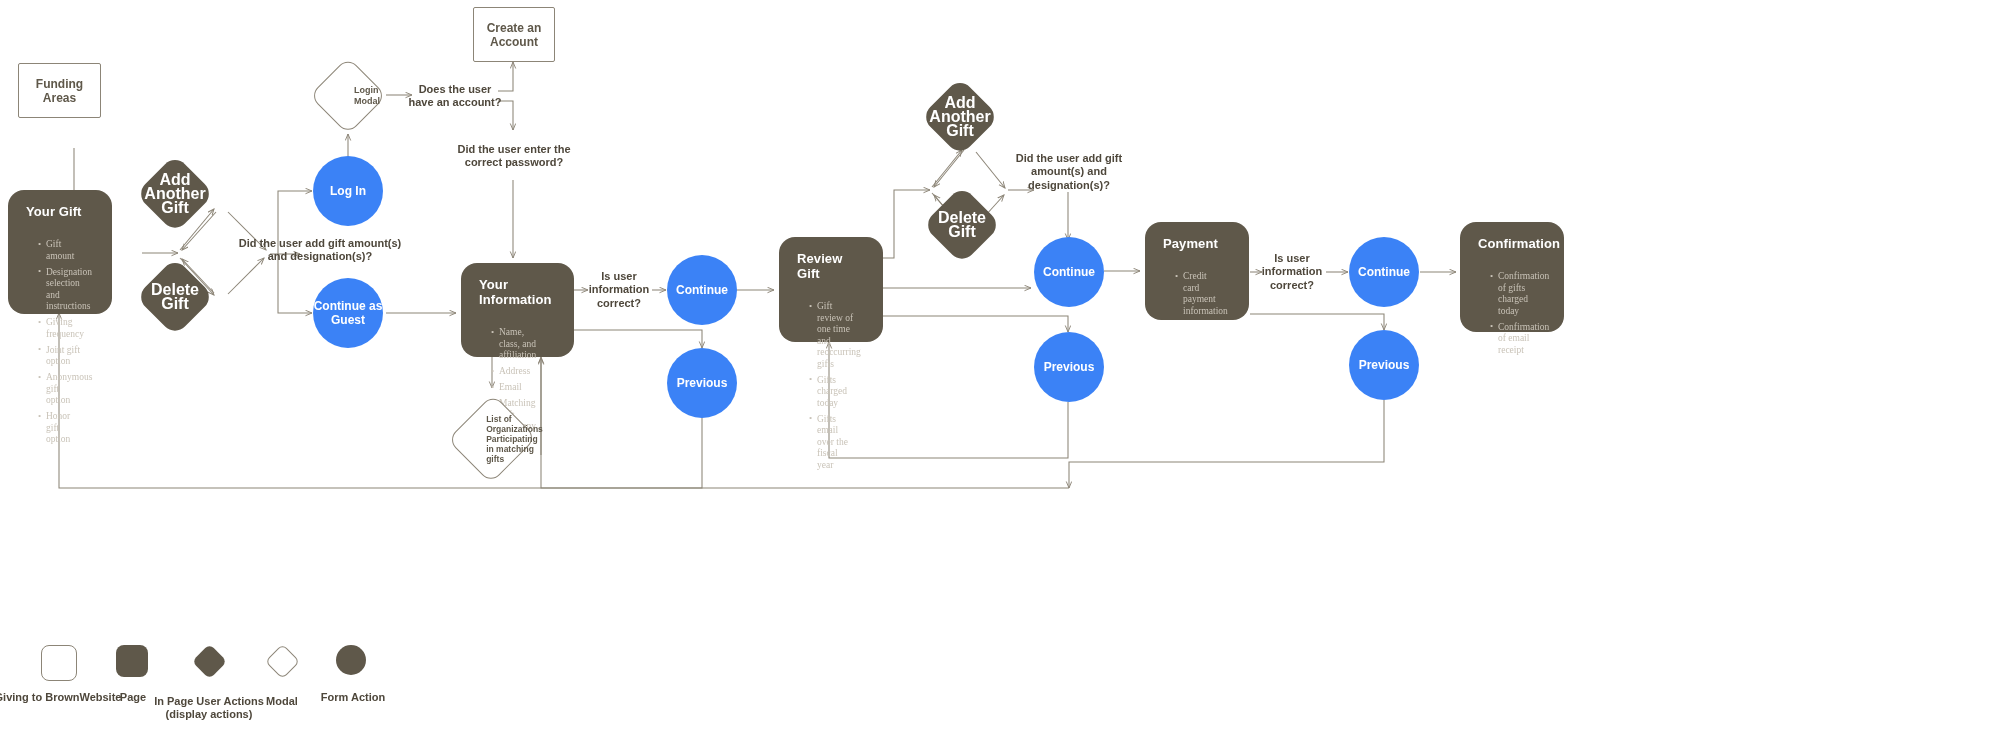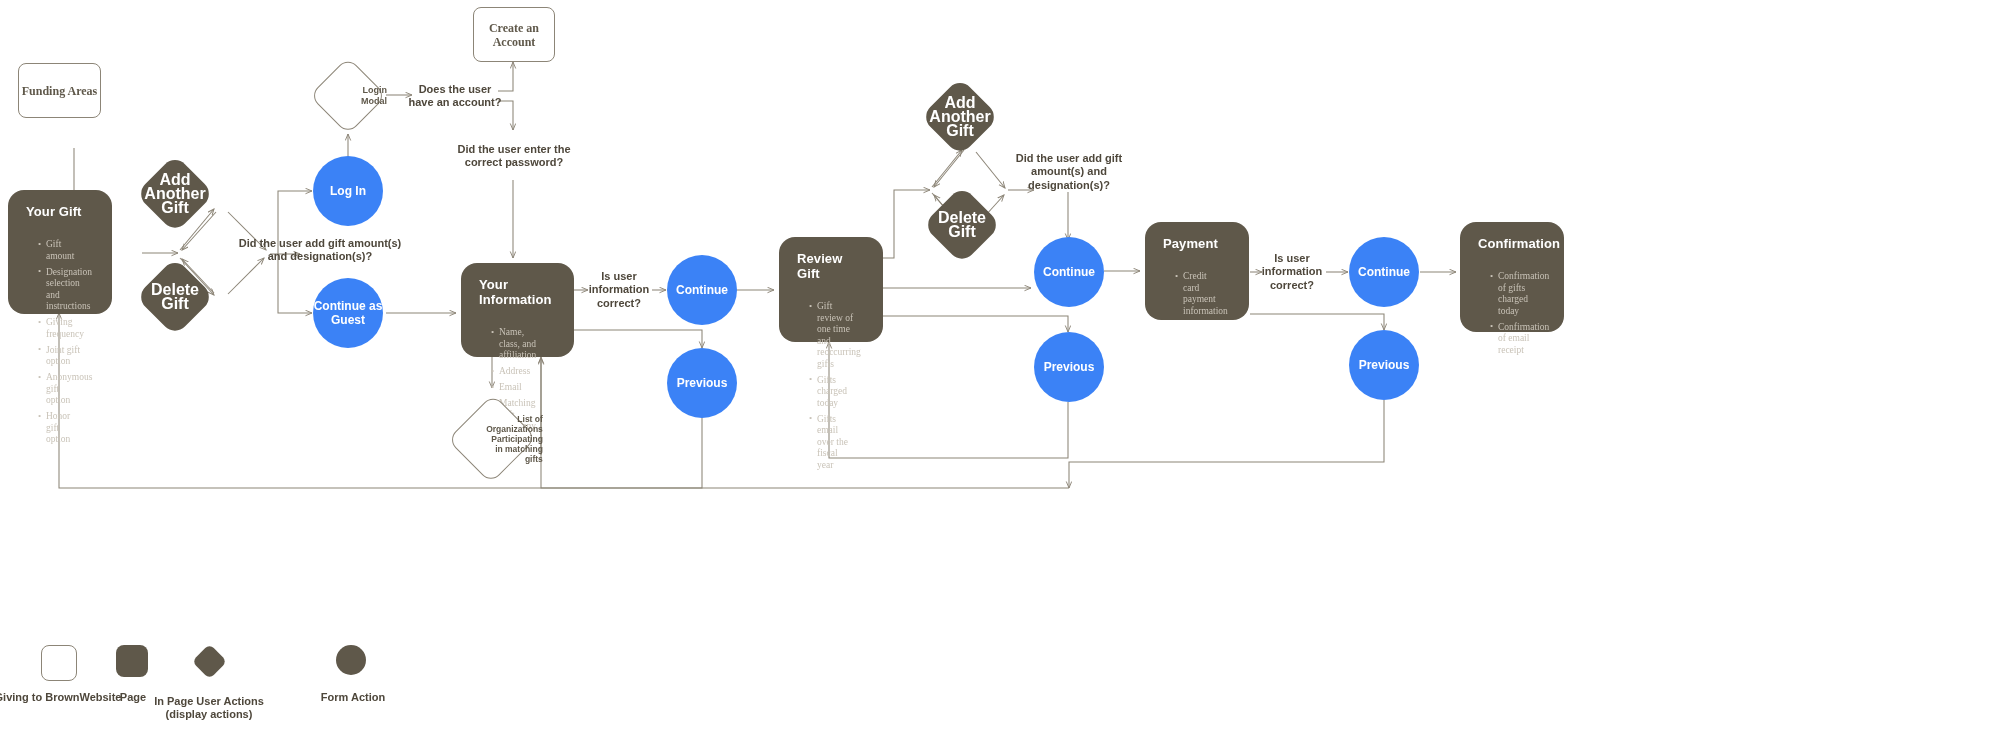--- a/index.html
+++ b/index.html
@@ -69,24 +69,23 @@
     position: absolute;
     left: 0;
     top: -0.5px;
     font-size: 9px;
   }
 
   
   .siteblock {
     background: #ffffff;
     border: 1px solid #8C8577;
-    border-radius: 8px;
+    border-radius: 2px;
     align-items: center;
     justify-content: center;
-    font-family: Liberation Serif, serif;
   }
   .siteblock .title {
     color: #5F584A;
     font-weight: bold;
     font-size: 12px;
     text-align: center;
     line-height: 14px;
   }
 
   
@@ -144,21 +143,21 @@
     background: #ffffff;
     border: 1px solid #8C8577;
     border-radius: 12px;
     box-sizing: border-box;
   }
   .modal .title {
     position: relative;
     color: #5F584A;
     font-weight: bold;
     font-size: 9px;
-    text-align: right;
+    text-align: left;
     line-height: 11px;
     z-index: 2;
     padding-left: 45px;
   }
   .modal.tall .title { font-size: 8.5px; line-height: 10px; }
 
   
   .decision {
     position: absolute;
     color: #4E473B;
@@ -480,20 +479,26 @@
       <div class="legend-label">Page</div>
     </div>
 
     <div class="legend-item" style="left:126px; top:0;">
       <div class="legend-swatch">
         <div class="sw-inpage"></div>
       </div>
       <div class="legend-label">In Page User Actions (display actions)</div>
     </div>
 
+    <div class="legend-item" style="left:199px; top:0;">
+      <div class="legend-swatch">
+        <div class="sw-modal"></div>
+      </div>
+      <div class="legend-label">Modal</div>
+    </div>
 
     <div class="legend-item" style="left:270px; top:0;">
       <div class="legend-swatch">
         <div class="sw-form"></div>
       </div>
       <div class="legend-label">Form Action</div>
     </div>
 
   </div>
 

